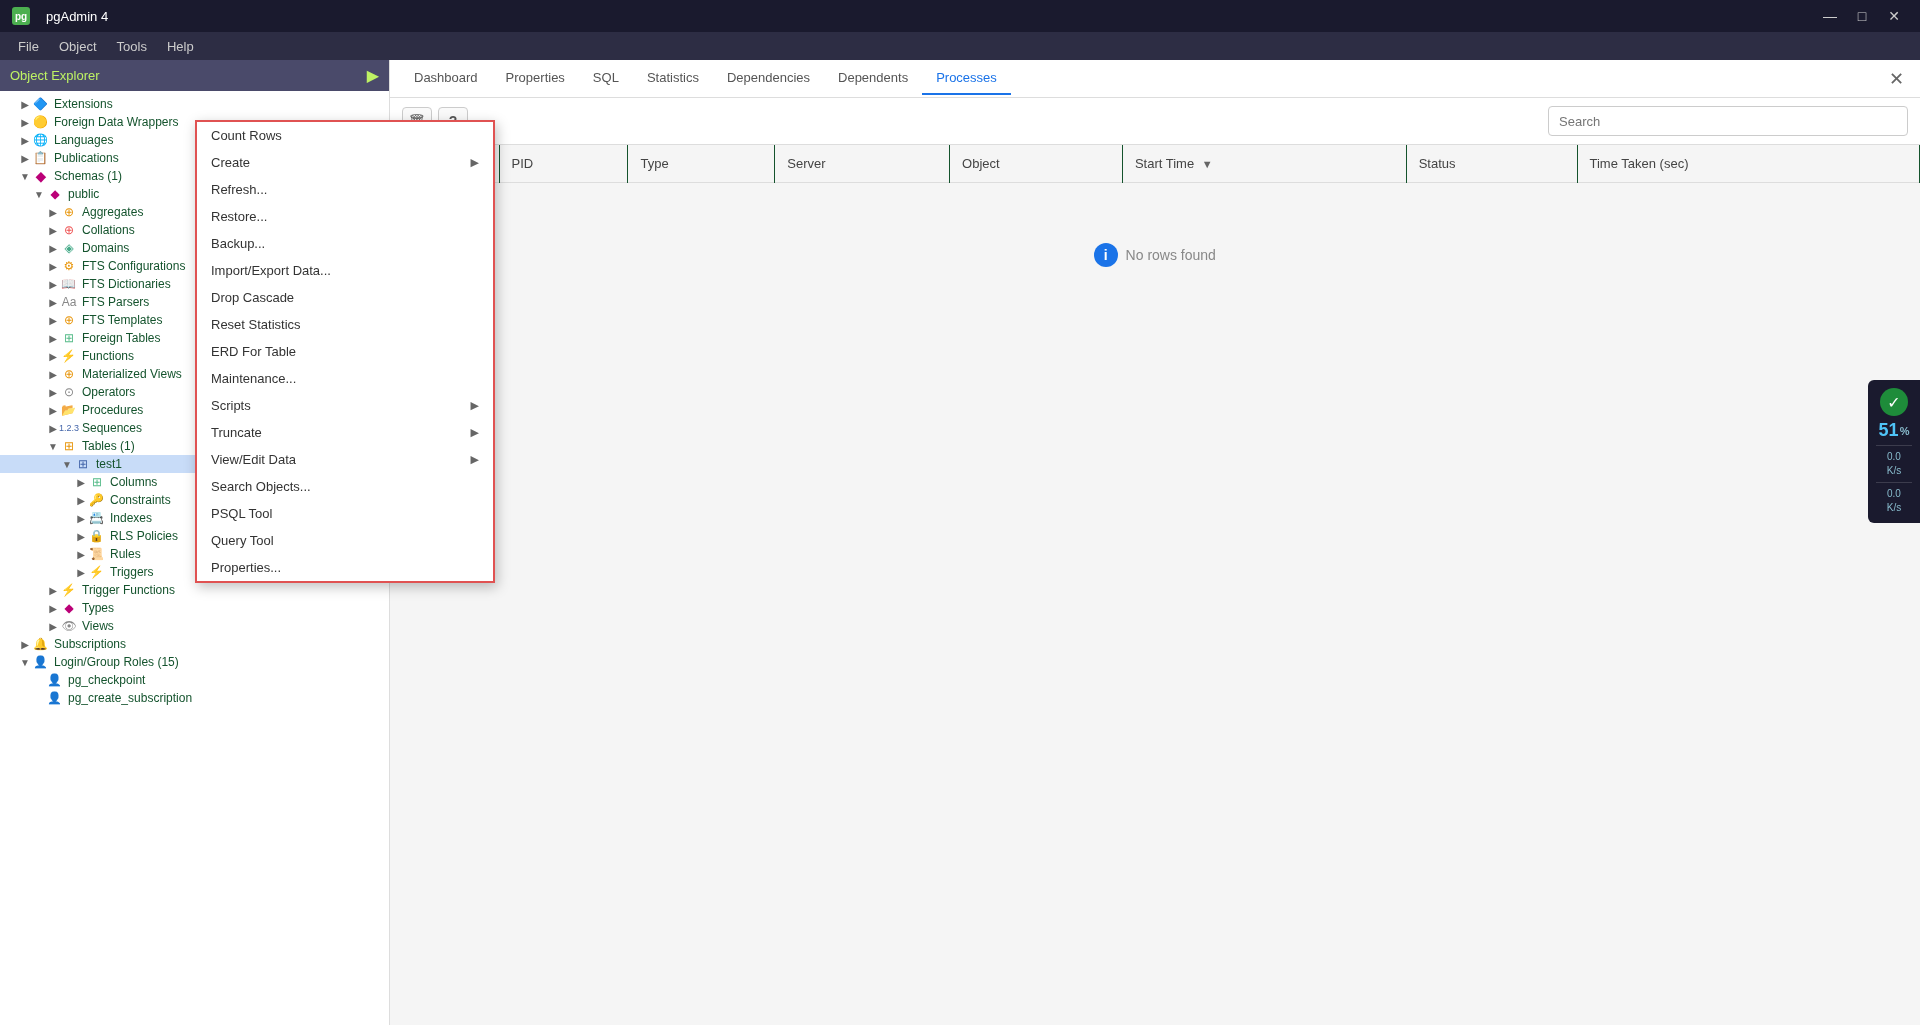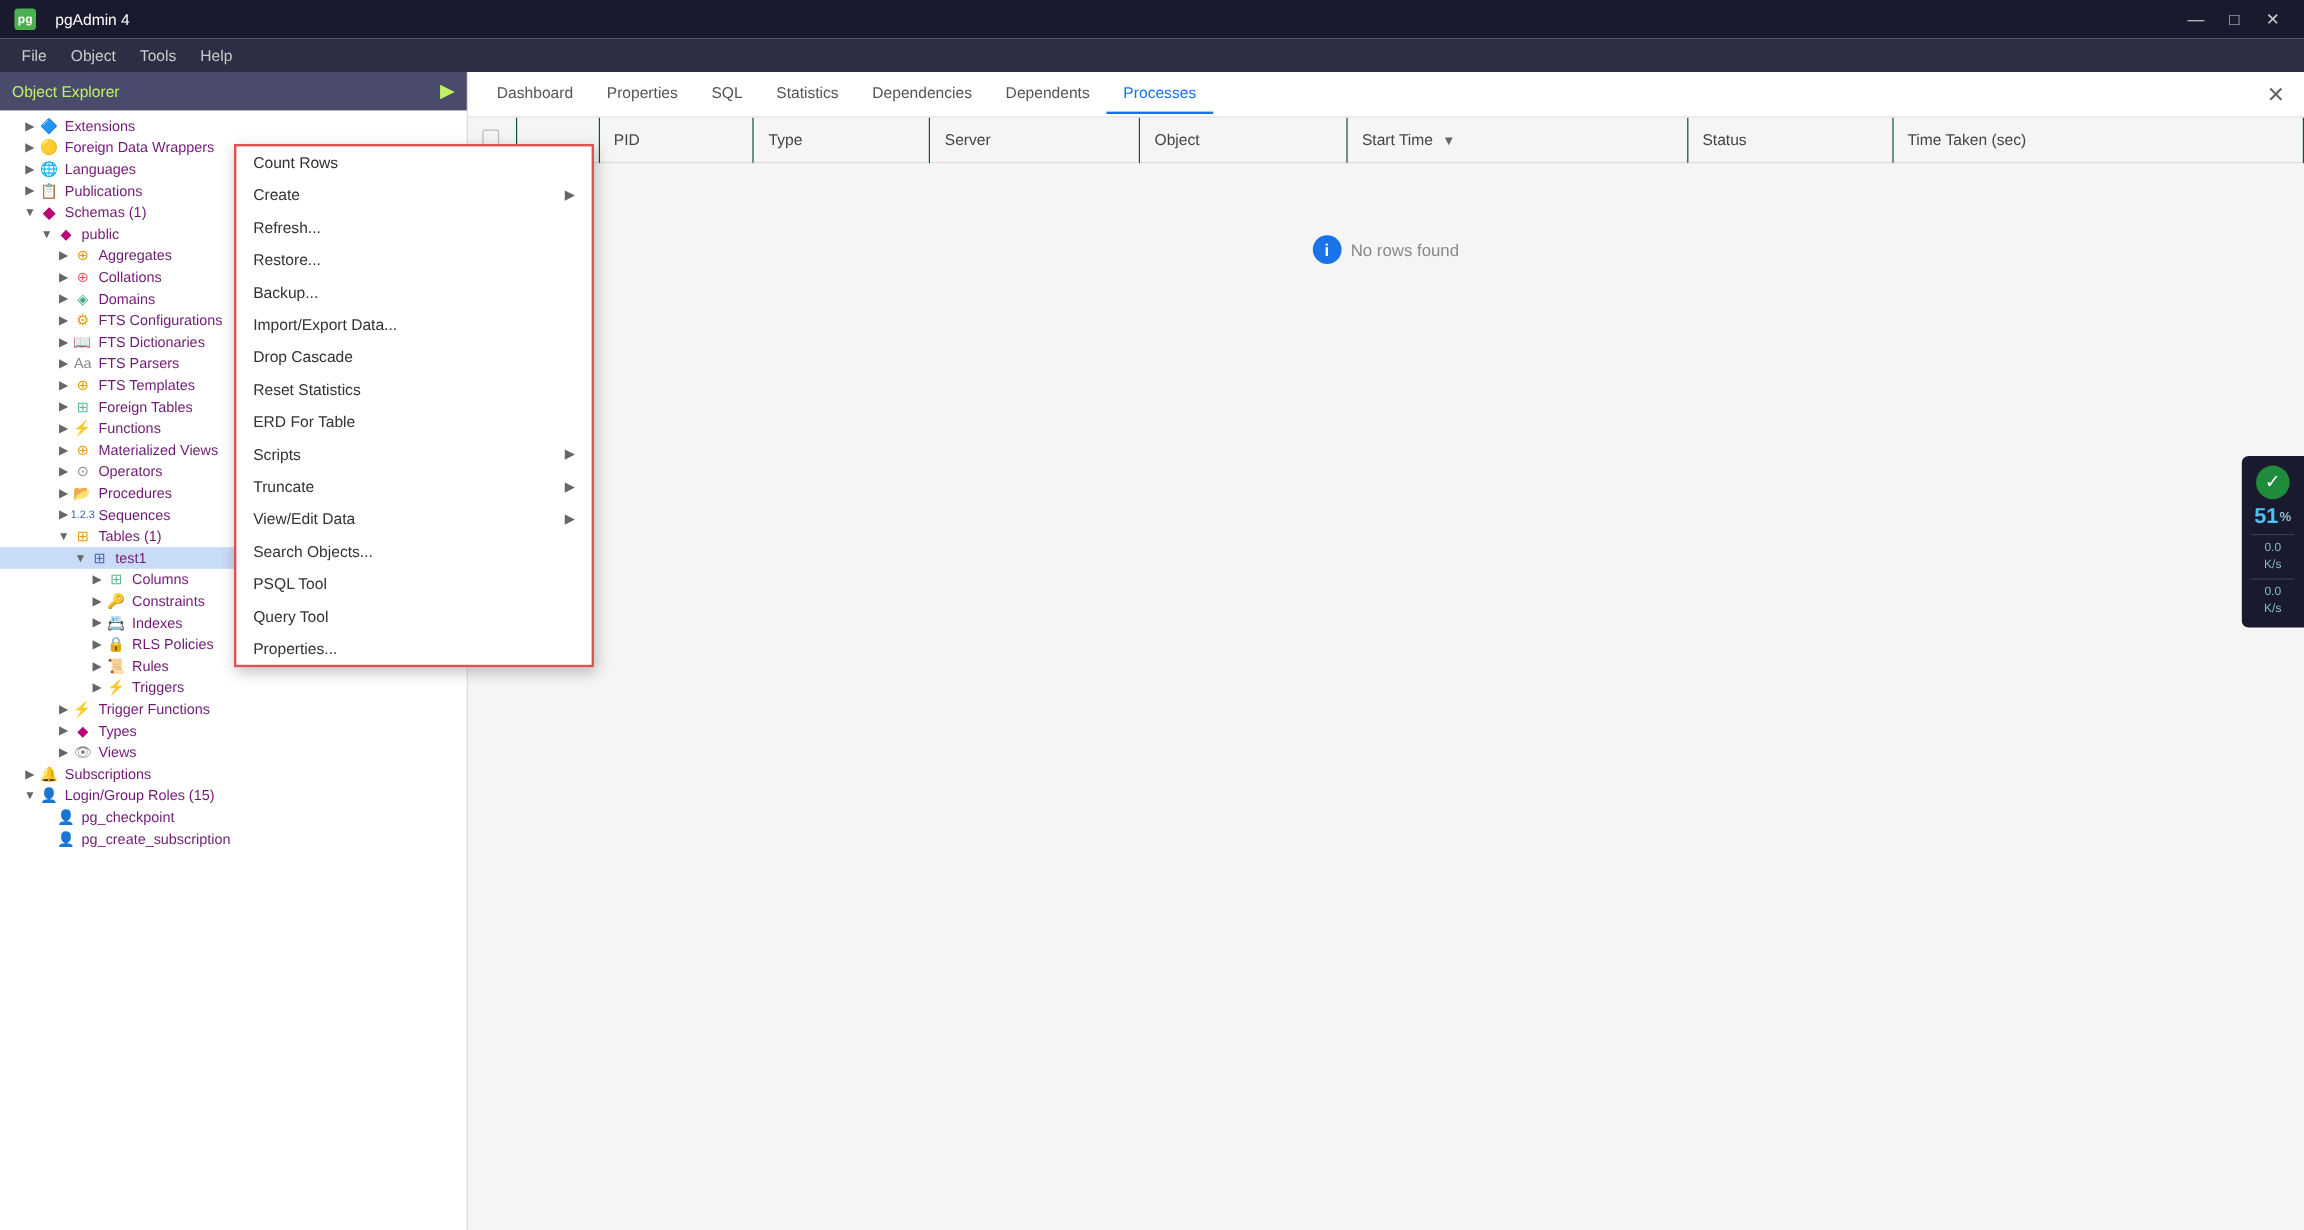--- a/index.html
+++ b/index.html
@@ -20,21 +20,21 @@
 
     
     #object-explorer { width: 390px; background: #fff; border-right: 1px solid #ddd; display: flex; flex-direction: column; position: relative; }
     #explorer-header { background: #4a4a6a; color: #bef264; padding: 6px 10px; font-size: 13px; font-weight: 500; display: flex; align-items: center; justify-content: space-between; }
     #explorer-body { flex: 1; overflow-y: auto; padding: 4px 0; }
 
     .tree-item { display: flex; align-items: center; padding: 2px 4px; cursor: pointer; white-space: nowrap; }
     .tree-item.selected { background: #c8dcf8; }
     .tree-item .expand-icon { width: 14px; text-align: center; color: #666; font-size: 10px; }
     .tree-item .node-icon { width: 18px; height: 14px; margin-right: 4px; display: flex; align-items: center; justify-content: center; font-size: 12px; }
-    .tree-item .node-label { font-size: 12px; color: #701a75; }
+    .tree-item .node-label { font-size: 12px; color: #14532d; }
     .indent-1 { padding-left: 18px; }
     .indent-2 { padding-left: 32px; }
     .indent-3 { padding-left: 46px; }
     .indent-4 { padding-left: 60px; }
     .indent-5 { padding-left: 74px; }
 
     
     #context-menu { position: absolute; top: 60px; left: 195px; width: 300px; background: #fff; border: 2px solid #e05252; box-shadow: 2px 4px 12px rgba(0,0,0,0.25); z-index: 100; }
     .ctx-item { display: flex; align-items: center; justify-content: space-between; padding: 6px 14px; cursor: pointer; font-size: 13px; color: #333; }
     .ctx-item .ctx-arrow { color: #666; font-size: 11px; }
@@ -306,20 +306,23 @@
       <div class="ctx-item">
         <span>Drop Cascade</span>
       </div>
       <div class="ctx-item">
         <span>Reset Statistics</span>
       </div>
       <div class="ctx-item">
         <span>ERD For Table</span>
       </div>
       <div class="ctx-item">
+        <span>Maintenance...</span>
+      </div>
+      <div class="ctx-item">
         <span>Scripts</span>
         <span class="ctx-arrow">▶</span>
       </div>
       <div class="ctx-item">
         <span>Truncate</span>
         <span class="ctx-arrow">▶</span>
       </div>
       <div class="ctx-item">
         <span>View/Edit Data</span>
         <span class="ctx-arrow">▶</span>
@@ -345,20 +348,29 @@
       <div class="tab">Dashboard</div>
       <div class="tab">Properties</div>
       <div class="tab">SQL</div>
       <div class="tab">Statistics</div>
       <div class="tab">Dependencies</div>
       <div class="tab">Dependents</div>
       <div class="tab active">Processes</div>
       <div id="close-panel-btn">✕</div>
     </div>
 
+    <div id="panel-toolbar">
+      <div class="toolbar-btn">
+        <span>🗑</span>
+      </div>
+      <div class="toolbar-btn">
+        <span style="font-weight:bold;">?</span>
+      </div>
+      <input id="search-box" type="text" placeholder="Search" style="">
+    </div>
 
     <div id="processes-table">
       <table>
         <thead>
           <tr>
             <th><span class="cb"></span></th>
             <th></th>
             <th>PID</th>
             <th>Type</th>
             <th>Server</th>

